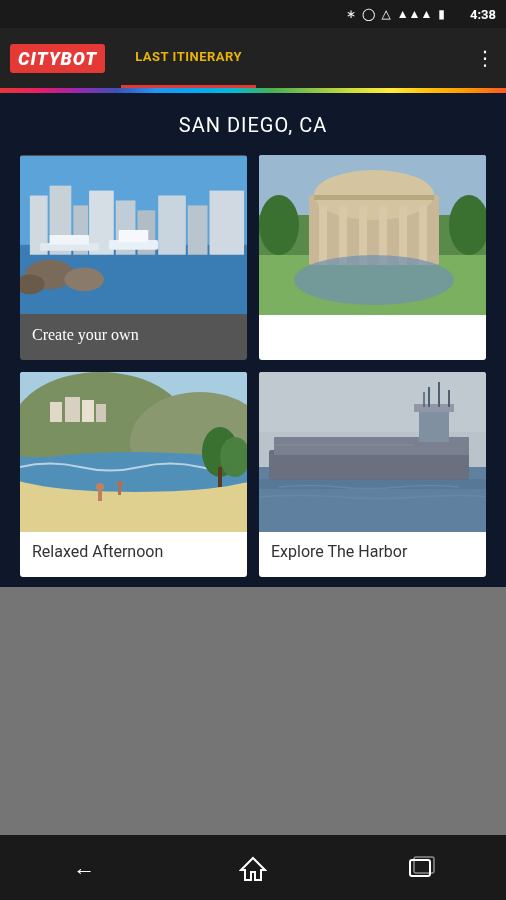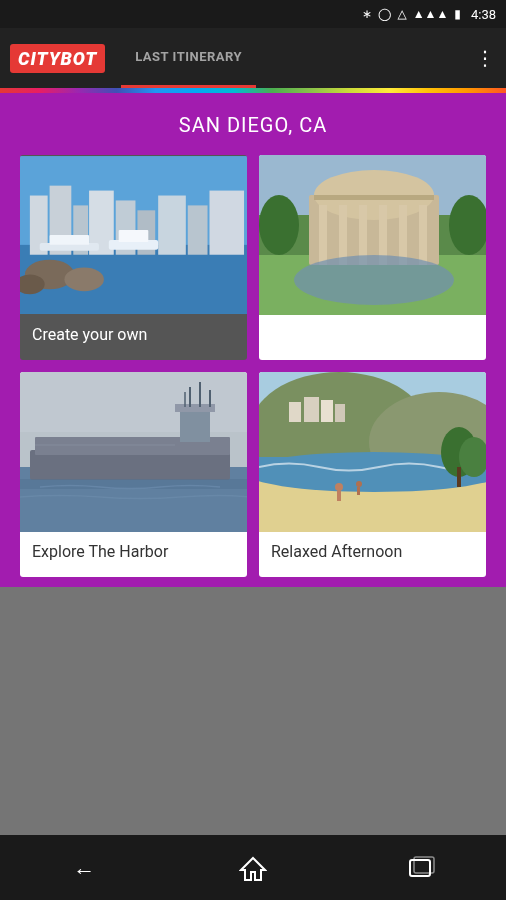--- a/index.html
+++ b/index.html
@@ -23,22 +23,22 @@
       padding: 0 10px;
       gap: 6px;
     }
     .status-icon {
       color: white;
       font-size: 12px;
     }
     .status-time {
       color: white;
       font-size: 13px;
-      font-weight: normal;
-      margin-left: 4px;
+      font-weight: bold;
+      margin-left: 19px;
     }
 
     
     #nav-bar {
       width: 506px;
       height: 60px;
       background: #222222;
       display: flex;
       align-items: center;
       padding: 0 10px;
@@ -63,21 +63,21 @@
       font-style: italic;
     }
 
     #nav-links {
       display: flex;
       align-items: center;
       flex: 1;
       gap: 0;
     }
     .nav-link {
-      color: #a3a3a3;
+      color: #eab308;
       font-size: 13px;
       font-weight: bold;
       padding: 0 14px;
       height: 60px;
       display: flex;
       align-items: center;
       letter-spacing: 0.5px;
       cursor: pointer;
     }
     .nav-link.active {
@@ -94,21 +94,21 @@
 
     
     #rainbow-stripe {
       width: 506px;
       height: 5px;
       background: linear-gradient(to right, #e53935, #e91e63, #9c27b0, #3f51b5, #2196f3, #03a9f4, #00bcd4, #4caf50, #8bc34a, #cddc39, #ffeb3b, #ffc107, #ff9800, #ff5722);
     }
 
     
     #main {
-      background: #a21caf;
+      background: #0f172a;
       padding: 20px 20px 10px;
     }
 
     #city-title {
       text-align: center;
       color: white;
       font-size: 20px;
       font-weight: 400;
       letter-spacing: 1px;
       margin-bottom: 18px;
@@ -141,20 +141,21 @@
       color: #333;
       line-height: 1.3;
     }
 
     
     #card-create {
       background: #555;
     }
     #card-create .card-label {
       color: white;
+      font-family: Liberation Serif, serif;
     }
 
     
     .img-balboa {
       width: 100%;
       height: 160px;
       background: linear-gradient(180deg, #87ceeb 0%, #b8d4a0 30%, #6aaa6a 50%, #4a8a4a 70%, #8bc34a 85%, #5d8a3a 100%);
       position: relative;
       overflow: hidden;
     }
@@ -276,53 +277,20 @@
           <ellipse cx="20" cy="70" rx="20" ry="30" fill="#3a7030"></ellipse>
           <ellipse cx="210" cy="70" rx="20" ry="30" fill="#3a7030"></ellipse>
         </svg>
       </div>
     </div>
 
     <div class="card">
       <div class="card-image">
         <svg width="230" height="160" viewBox="0 0 230 160" xmlns="http://www.w3.org/2000/svg">
 
-          <rect width="230" height="160" fill="#c0c8d0"></rect>
-
-          <rect x="0" y="60" width="230" height="40" fill="#b8c0c8" opacity="0.7"></rect>
-
-          <rect x="0" y="95" width="230" height="65" fill="#6080a0"></rect>
-
-          <rect x="10" y="78" width="200" height="30" fill="#6a7080" rx="2"></rect>
-
-          <rect x="15" y="65" width="195" height="18" fill="#7a8090" rx="1"></rect>
-
-          <rect x="160" y="35" width="30" height="35" fill="#8090a0"></rect>
-          <rect x="155" y="32" width="40" height="8" fill="#9098a8"></rect>
-
-          <line x1="170" y1="15" x2="170" y2="35" stroke="#506070" stroke-width="2"></line>
-          <line x1="180" y1="10" x2="180" y2="35" stroke="#506070" stroke-width="2"></line>
-          <line x1="190" y1="18" x2="190" y2="35" stroke="#506070" stroke-width="2"></line>
-          <line x1="165" y1="20" x2="165" y2="35" stroke="#506070" stroke-width="1.5"></line>
-
-          <line x1="15" y1="73" x2="155" y2="73" stroke="#909aa8" stroke-width="1" opacity="0.5"></line>
-
-          <rect x="0" y="107" width="230" height="10" fill="#507090" opacity="0.5"></rect>
-
-          <path d="M20,115 Q50,112 80,115 Q110,118 140,115 Q170,112 200,115" stroke="#7090b0" stroke-width="1.5" fill="none" opacity="0.6"></path>
-          <path d="M0,125 Q40,122 80,125 Q120,128 160,125 Q200,122 230,125" stroke="#7090b0" stroke-width="1.5" fill="none" opacity="0.5"></path>
-        </svg>
-      </div>
-      <div class="card-label">Explore The Harbor</div>
-    </div>
-
-    <div class="card">
-      <div class="card-image">
-        <svg width="230" height="160" viewBox="0 0 230 160" xmlns="http://www.w3.org/2000/svg">
-
           <rect width="230" height="160" fill="#a8cce0"></rect>
 
           <ellipse cx="80" cy="60" rx="90" ry="60" fill="#7a9060"></ellipse>
           <ellipse cx="180" cy="70" rx="70" ry="50" fill="#8a9870"></ellipse>
 
           <rect x="30" y="30" width="12" height="20" fill="#e0d8c8"></rect>
           <rect x="45" y="25" width="15" height="25" fill="#d8d0c0"></rect>
           <rect x="62" y="28" width="12" height="22" fill="#e8e0d0"></rect>
           <rect x="76" y="32" width="10" height="18" fill="#d0c8b8"></rect>
 
@@ -339,20 +307,53 @@
           <rect x="98" y="115" width="3" height="8" fill="#b07050"></rect>
 
           <ellipse cx="200" cy="80" rx="18" ry="25" fill="#3a7030"></ellipse>
           <ellipse cx="215" cy="85" rx="15" ry="20" fill="#4a8040"></ellipse>
           <rect x="198" y="95" width="4" height="20" fill="#5a3a20"></rect>
         </svg>
       </div>
       <div class="card-label">Relaxed Afternoon</div>
     </div>
 
+    <div class="card">
+      <div class="card-image">
+        <svg width="230" height="160" viewBox="0 0 230 160" xmlns="http://www.w3.org/2000/svg">
+
+          <rect width="230" height="160" fill="#c0c8d0"></rect>
+
+          <rect x="0" y="60" width="230" height="40" fill="#b8c0c8" opacity="0.7"></rect>
+
+          <rect x="0" y="95" width="230" height="65" fill="#6080a0"></rect>
+
+          <rect x="10" y="78" width="200" height="30" fill="#6a7080" rx="2"></rect>
+
+          <rect x="15" y="65" width="195" height="18" fill="#7a8090" rx="1"></rect>
+
+          <rect x="160" y="35" width="30" height="35" fill="#8090a0"></rect>
+          <rect x="155" y="32" width="40" height="8" fill="#9098a8"></rect>
+
+          <line x1="170" y1="15" x2="170" y2="35" stroke="#506070" stroke-width="2"></line>
+          <line x1="180" y1="10" x2="180" y2="35" stroke="#506070" stroke-width="2"></line>
+          <line x1="190" y1="18" x2="190" y2="35" stroke="#506070" stroke-width="2"></line>
+          <line x1="165" y1="20" x2="165" y2="35" stroke="#506070" stroke-width="1.5"></line>
+
+          <line x1="15" y1="73" x2="155" y2="73" stroke="#909aa8" stroke-width="1" opacity="0.5"></line>
+
+          <rect x="0" y="107" width="230" height="10" fill="#507090" opacity="0.5"></rect>
+
+          <path d="M20,115 Q50,112 80,115 Q110,118 140,115 Q170,112 200,115" stroke="#7090b0" stroke-width="1.5" fill="none" opacity="0.6"></path>
+          <path d="M0,125 Q40,122 80,125 Q120,128 160,125 Q200,122 230,125" stroke="#7090b0" stroke-width="1.5" fill="none" opacity="0.5"></path>
+        </svg>
+      </div>
+      <div class="card-label">Explore The Harbor</div>
+    </div>
+
   </div>
 </div>
 
 <div id="bottom-nav">
   <div class="bottom-btn">←</div>
   <div class="bottom-btn">
     <svg width="28" height="28" viewBox="0 0 28 28" xmlns="http://www.w3.org/2000/svg">
       <polygon points="14,4 26,16 22,16 22,26 16,26 16,18 12,18 12,26 6,26 6,16 2,16" fill="none" stroke="white" stroke-width="2"></polygon>
     </svg>
   </div>

